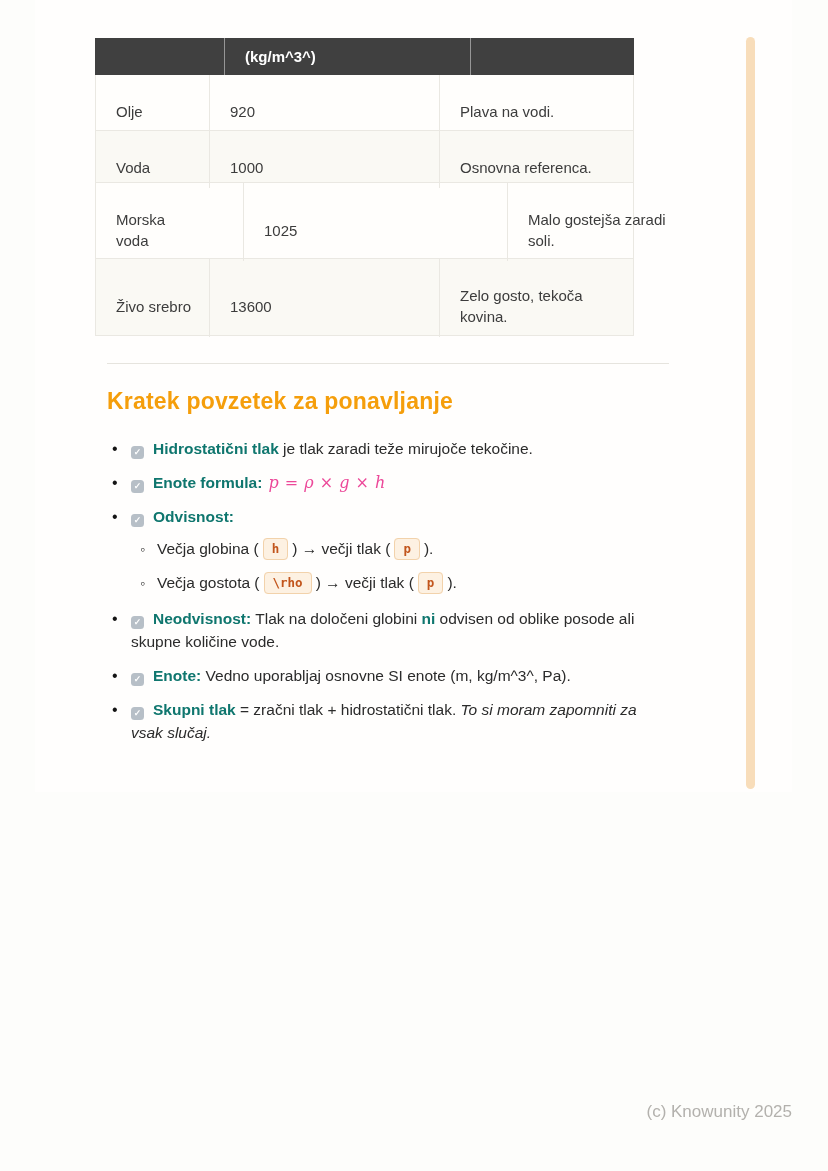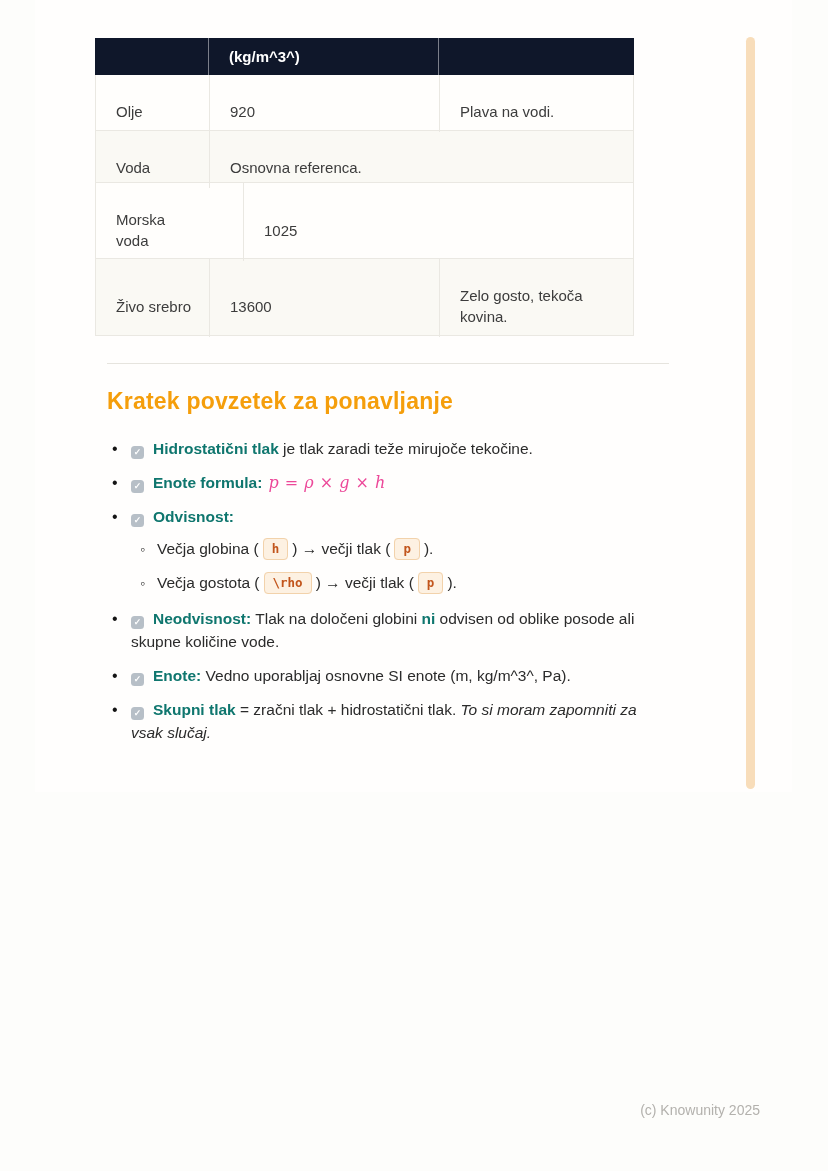--- a/index.html
+++ b/index.html
@@ -14,21 +14,21 @@
     overflow:hidden;
   }
   .content-card {
     position:absolute; left:35px; top:0; width:757px; height:792px;
     background:#fffefd;
   }
 
   
   .density-table { position:absolute; left:60px; top:38px; width:539px; font-size:15px; color:#3c3c3c; }
   .t-row { display:grid; grid-template-columns:113px 230px 196px; }
-  .t-head { background:#0f172a; height:37px; }
+  .t-head { background:#404040; height:37px;gap:16px; }
   .t-head .cell {
     color:#ffffff; font-weight:700; display:flex; align-items:center;
     padding-left:20px; font-size:15px;
   }
   .t-head .cell + .cell { border-left:1px solid rgba(255,255,255,0.45); }
   .t-body { border:1px solid #eae8e2; border-top:none; }
   .t-body .t-row:nth-child(even) { background:#faf9f4; }
   .t-body .t-row:nth-child(odd) { background:#fffefc; }
   .t-body .t-row + .t-row { border-top:1px solid #eae8e2; }
   .t-body .cell {
@@ -74,22 +74,22 @@
     white-space:nowrap;
   }
   .em { font-style:italic; }
 
   
   .scroll-strip {
     position:absolute; left:746px; top:37px; width:9px; height:752px;
     background:#f8ddba; border-radius:6px;
   }
   .footer-note {
-    position:absolute; right:68px; top:1102px;
-    font-size:14px; color:#b3b1ad;
+    position:absolute; right:36px; top:1102px;
+    font-size:17px; color:#b3b1ad;
   }
 </style>
 </head>
 <body>
 
 <div class="page">
   <div class="content-card">
 
     <div class="density-table" style="left:60px;">
       <div class="t-row t-head">
@@ -98,25 +98,27 @@
         <div class="cell"></div>
       </div>
       <div class="t-body">
         <div class="t-row r1">
           <div class="cell">Olje</div>
           <div class="cell">920</div>
           <div class="cell">Plava na vodi.</div>
         </div>
         <div class="t-row r2">
           <div class="cell">Voda</div>
+          <div class="cell">1000</div>
           <div class="cell">Osnovna referenca.</div>
         </div>
         <div class="t-row r3">
           <div class="cell">Morska voda</div>
           <div class="cell">1025</div>
+          <div class="cell">Malo gostejša zaradi soli.</div>
         </div>
         <div class="t-row r4">
           <div class="cell">Živo srebro</div>
           <div class="cell">13600</div>
           <div class="cell">Zelo gosto, tekoča kovina.</div>
         </div>
       </div>
     </div>
 
     <div class="divider"></div>

